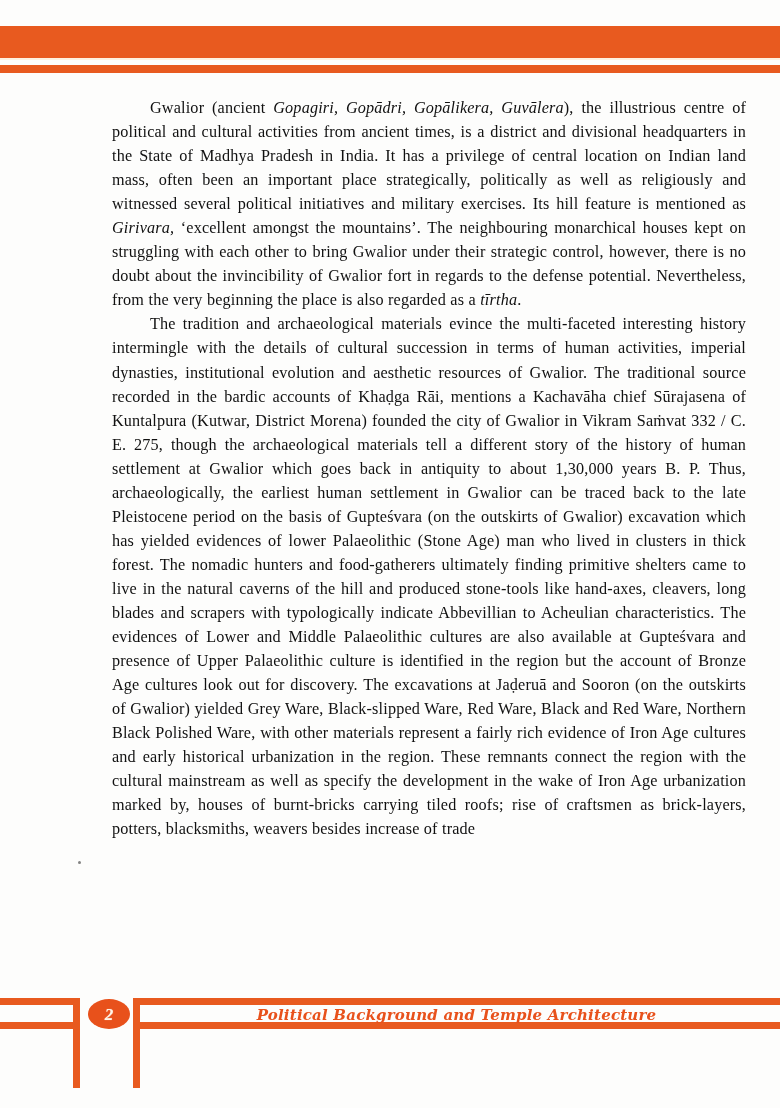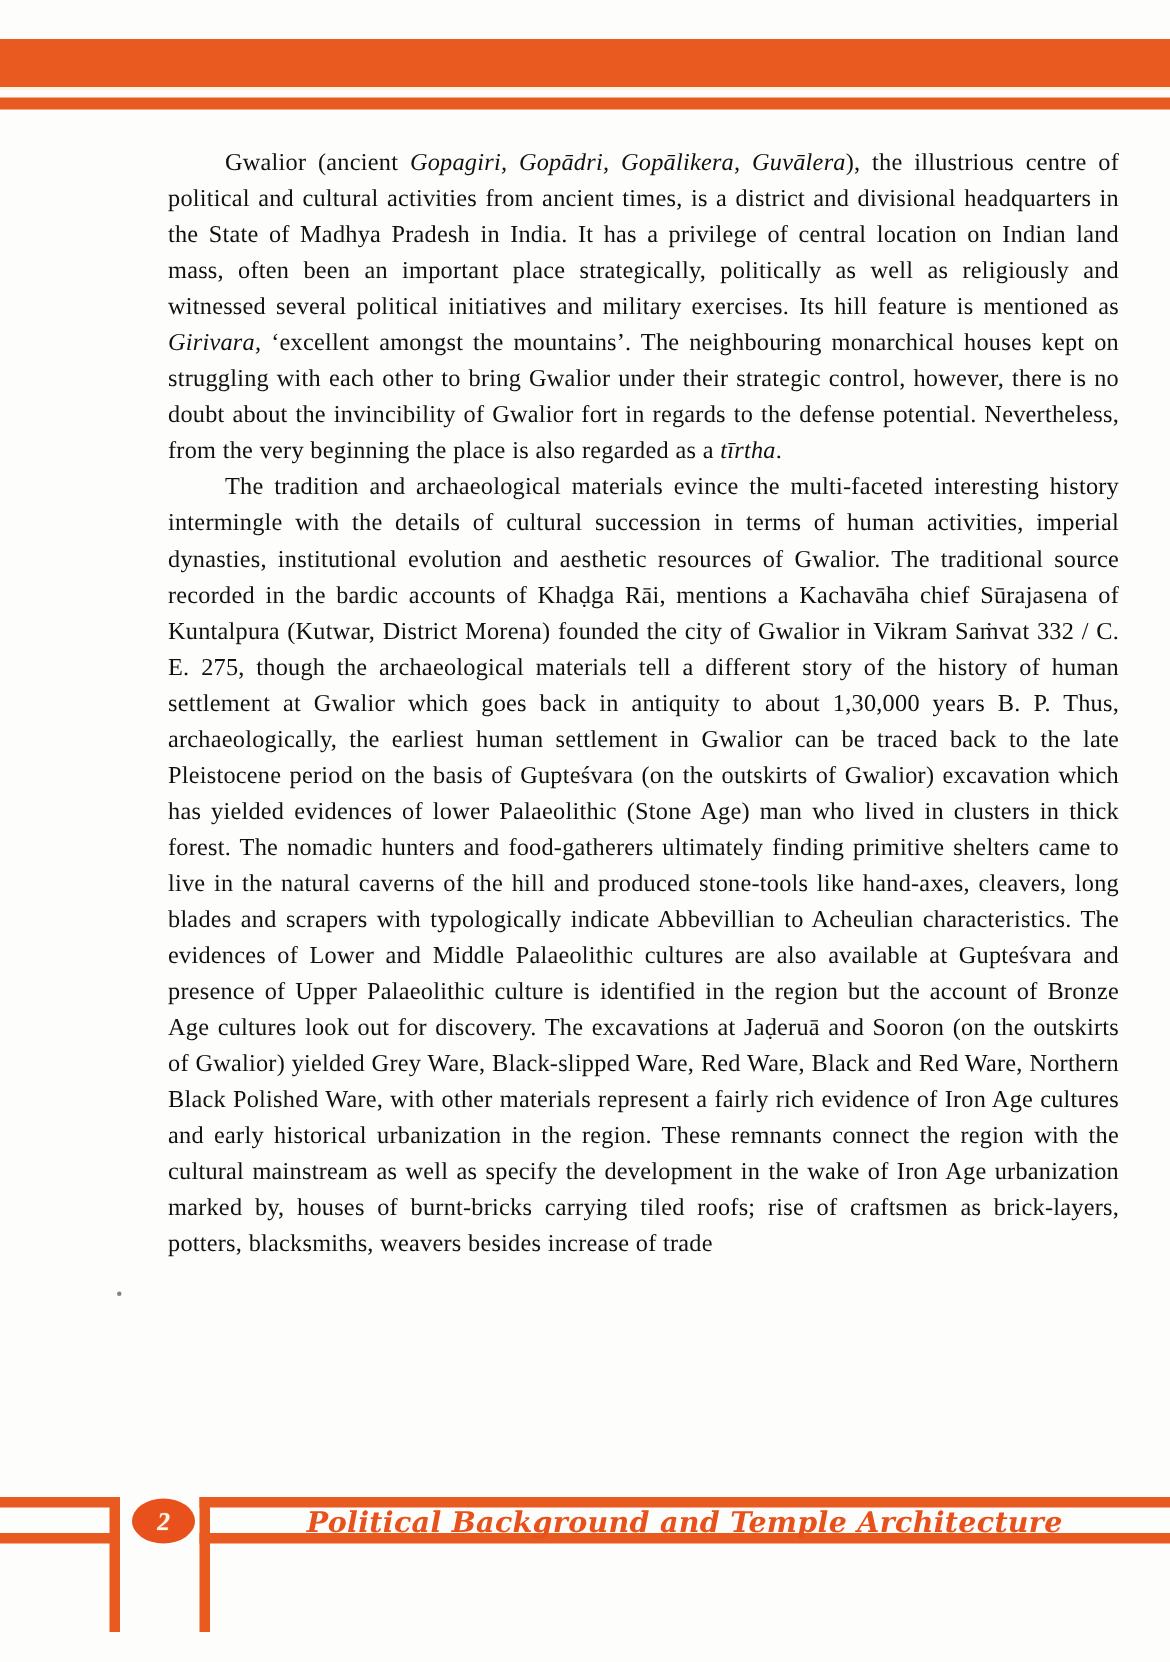--- a/index.html
+++ b/index.html
@@ -183,21 +183,21 @@
     top: 18px;
     width: 647px;
     height: 23px;
     display: flex;
     align-items: center;
     justify-content: center;
     color: #e8511b;
     font-family: "DejaVu Serif", "Liberation Serif", serif;
     font-style: italic;
     font-weight: bold;
-    font-size: 19px;
+    font-size: 15px;
     letter-spacing: 0.2px;
     white-space: nowrap;
   }
 </style>
 </head>
 <body>
 
 <div class="page">
 
   <div class="top-band-thick"></div>

